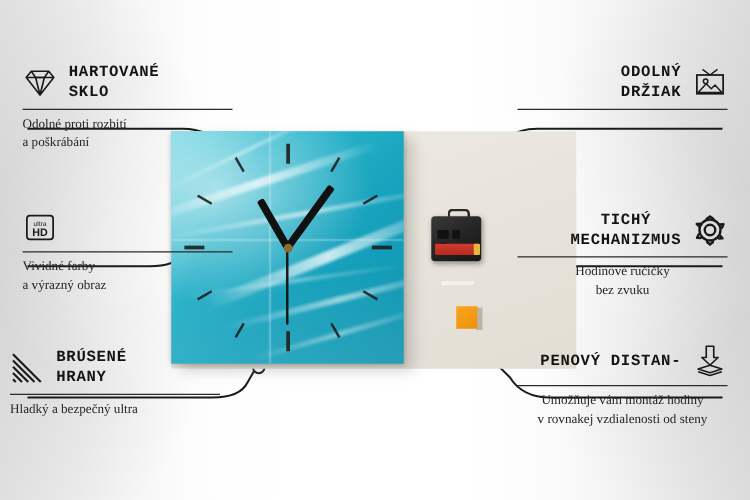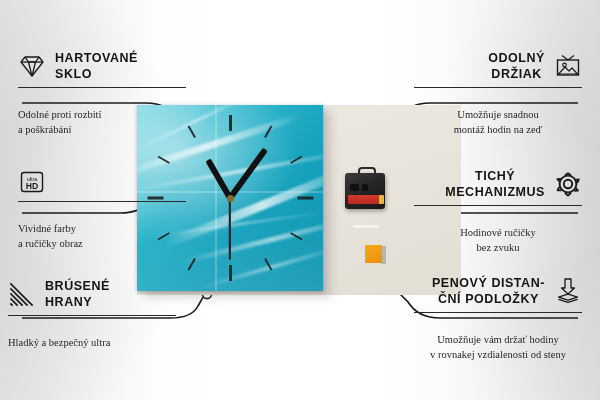--- a/index.html
+++ b/index.html
@@ -239,36 +239,36 @@
     width: 28px;
     height: 28px;
     color: #1a1a1a;
     display: flex;
     align-items: center;
     justify-content: center;
   }
   .feat-icon svg { display: block; }
 
   .feat-title {
-    font-family: Liberation Sans, sans-serif;
+    font-family: Liberation Mono, monospace;
     font-weight: bold;
     font-size: 12.5px;
     letter-spacing: 0.55px;
     line-height: 1.28;
     color: #141414;
     text-transform: uppercase;
   }
   .feat-rule {
     margin-top: 5px;
     height: 1px;
     background: #2a2a2a;
     width: 100%;
   }
   .feat-desc {
-    margin-top: 20px;
+    margin-top: 5px;
     font-family: "Liberation Serif", serif;
     font-size: 10.5px;
     line-height: 1.42;
     color: #262626;
     white-space: pre-line;
   }
 
   
   #feat-glass      { left: 18px;  top: 50px;  }
   #feat-print      { left: 18px;  top: 168px; }
@@ -391,21 +391,21 @@
       <span class="feat-icon">
         <svg width="28" height="28" viewBox="0 0 28 28">
           <rect x="3.5" y="4.5" width="21" height="19" rx="2.5" fill="none" stroke="currentColor" stroke-width="1.4"></rect>
           <text x="14" y="12.6" text-anchor="middle" font-family="Liberation Sans, sans-serif" font-size="5.4" fill="currentColor">ultra</text>
           <text x="14" y="20.6" text-anchor="middle" font-family="Liberation Sans, sans-serif" font-size="8.6" font-weight="bold" fill="currentColor">HD</text>
         </svg>
       </span>
     </div>
     <div class="feat-rule"></div>
     <div class="feat-desc">Vividné farby
-a ručičky obraz</div>
+a výrazný obraz</div>
   </div>
 
   <div class="feature left" id="feat-edges">
     <div class="feat-head">
       <span class="feat-icon">
         <svg width="28" height="28" viewBox="0 0 28 28">
           <g stroke="currentColor" stroke-width="1.7" stroke-linecap="square">
             <path d="M3 4 L24 25"></path>
             <path d="M3 9 L19 25"></path>
             <path d="M3 14 L14 25"></path>
@@ -426,22 +426,20 @@
         <svg width="28" height="28" viewBox="0 0 28 28">
           <rect x="3.5" y="8" width="21" height="15" fill="none" stroke="currentColor" stroke-width="1.4"></rect>
           <path d="M14 8 L8 3.5 M14 8 L20 3.5" fill="none" stroke="currentColor" stroke-width="1.2"></path>
           <circle cx="10.5" cy="13" r="1.8" fill="none" stroke="currentColor" stroke-width="1.2"></circle>
           <path d="M4.5 22 L11 15 L15 19 L18 16 L23.5 22 Z" fill="none" stroke="currentColor" stroke-width="1.2" stroke-linejoin="round"></path>
         </svg>
       </span>
       <span class="feat-title"><span>ODOLNÝ</span><br><span>DRŽIAK</span></span>
     </div>
     <div class="feat-rule"></div>
-    <div class="feat-desc">Umožňuje snadnou
-montáž hodin na zeď</div>
   </div>
 
   <div class="feature right" id="feat-mechanism">
     <div class="feat-head">
       <span class="feat-icon">
         <svg width="28" height="28" viewBox="0 0 28 28">
           <g fill="none" stroke="currentColor" stroke-width="1.9" stroke-linecap="round" stroke-linejoin="round">
             <path d="M14 3.2 L11.4 5.0 M14 3.2 L16.6 5.0
                      M24.8 9.4 L21.8 9.6 M24.8 9.4 L23.6 12.2
                      M24.0 20.6 L22.0 18.4 M24.0 20.6 L21.0 20.8
@@ -464,20 +462,20 @@
     <div class="feat-head">
       <span class="feat-icon">
         <svg width="28" height="28" viewBox="0 0 28 28">
           <g fill="none" stroke="currentColor" stroke-width="1.3" stroke-linejoin="round">
             <path d="M11 2 L17 2 L17 11 L20.5 11 L14 17 L7.5 11 L11 11 Z"></path>
             <path d="M14 17.2 L23.5 20.2 L14 23.2 L4.5 20.2 Z"></path>
             <path d="M4.5 22.4 L14 25.4 L23.5 22.4"></path>
           </g>
         </svg>
       </span>
-      <span class="feat-title"><span>PENOVÝ DISTAN-</span><br><span>ČNÍ PODLOŽKY</span></span>
-    </div>
-    <div class="feat-rule"></div>
-    <div class="feat-desc">Umožňuje vám držať hodiny
+      <span class="feat-title"><span>PENOVÝ DISTAN-</span><br></span>
+    </div>
+    <div class="feat-rule"></div>
+    <div class="feat-desc">Umožňuje vám montáž hodiny
 v rovnakej vzdialenosti od steny</div>
   </div>
 
 </div>
 
 </body></html>

